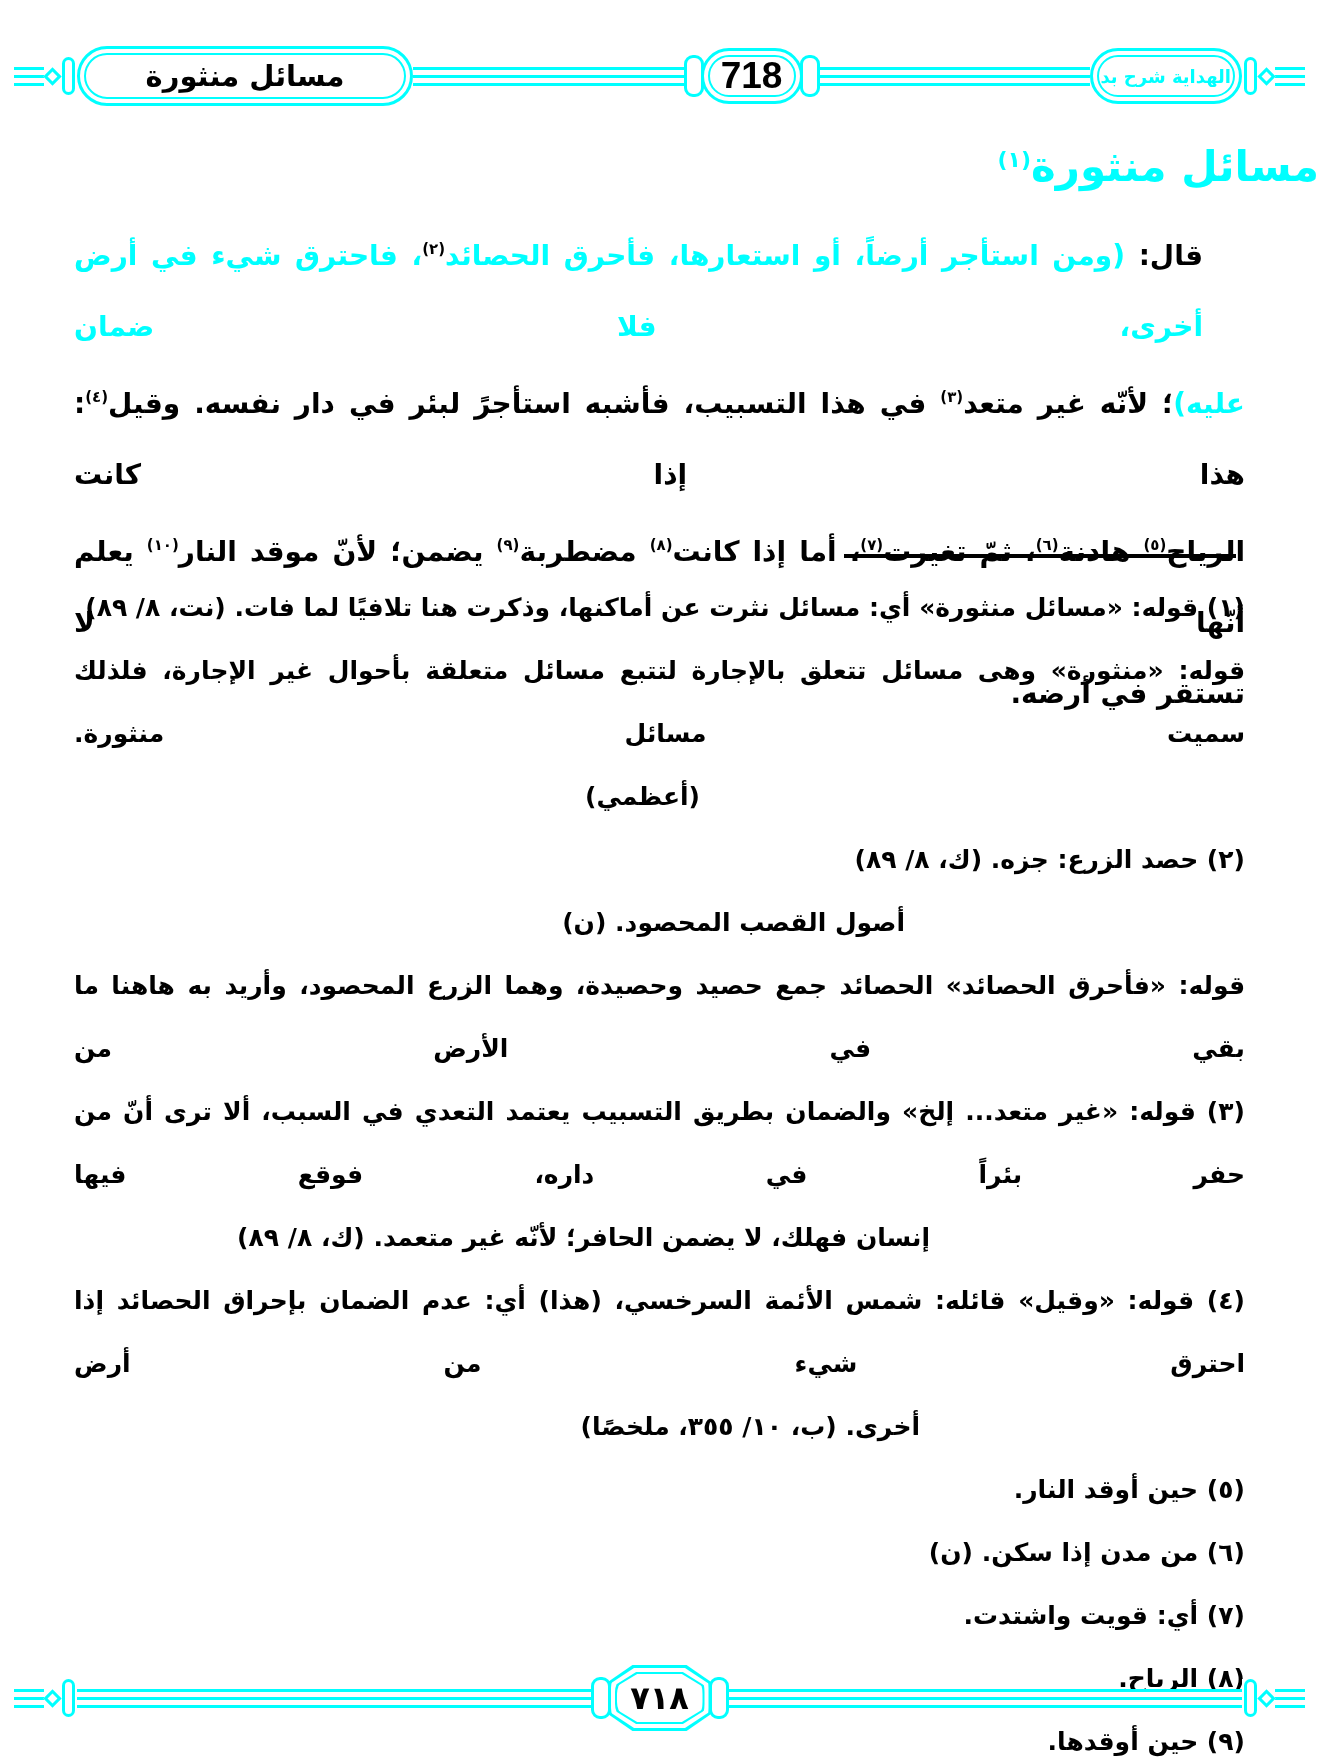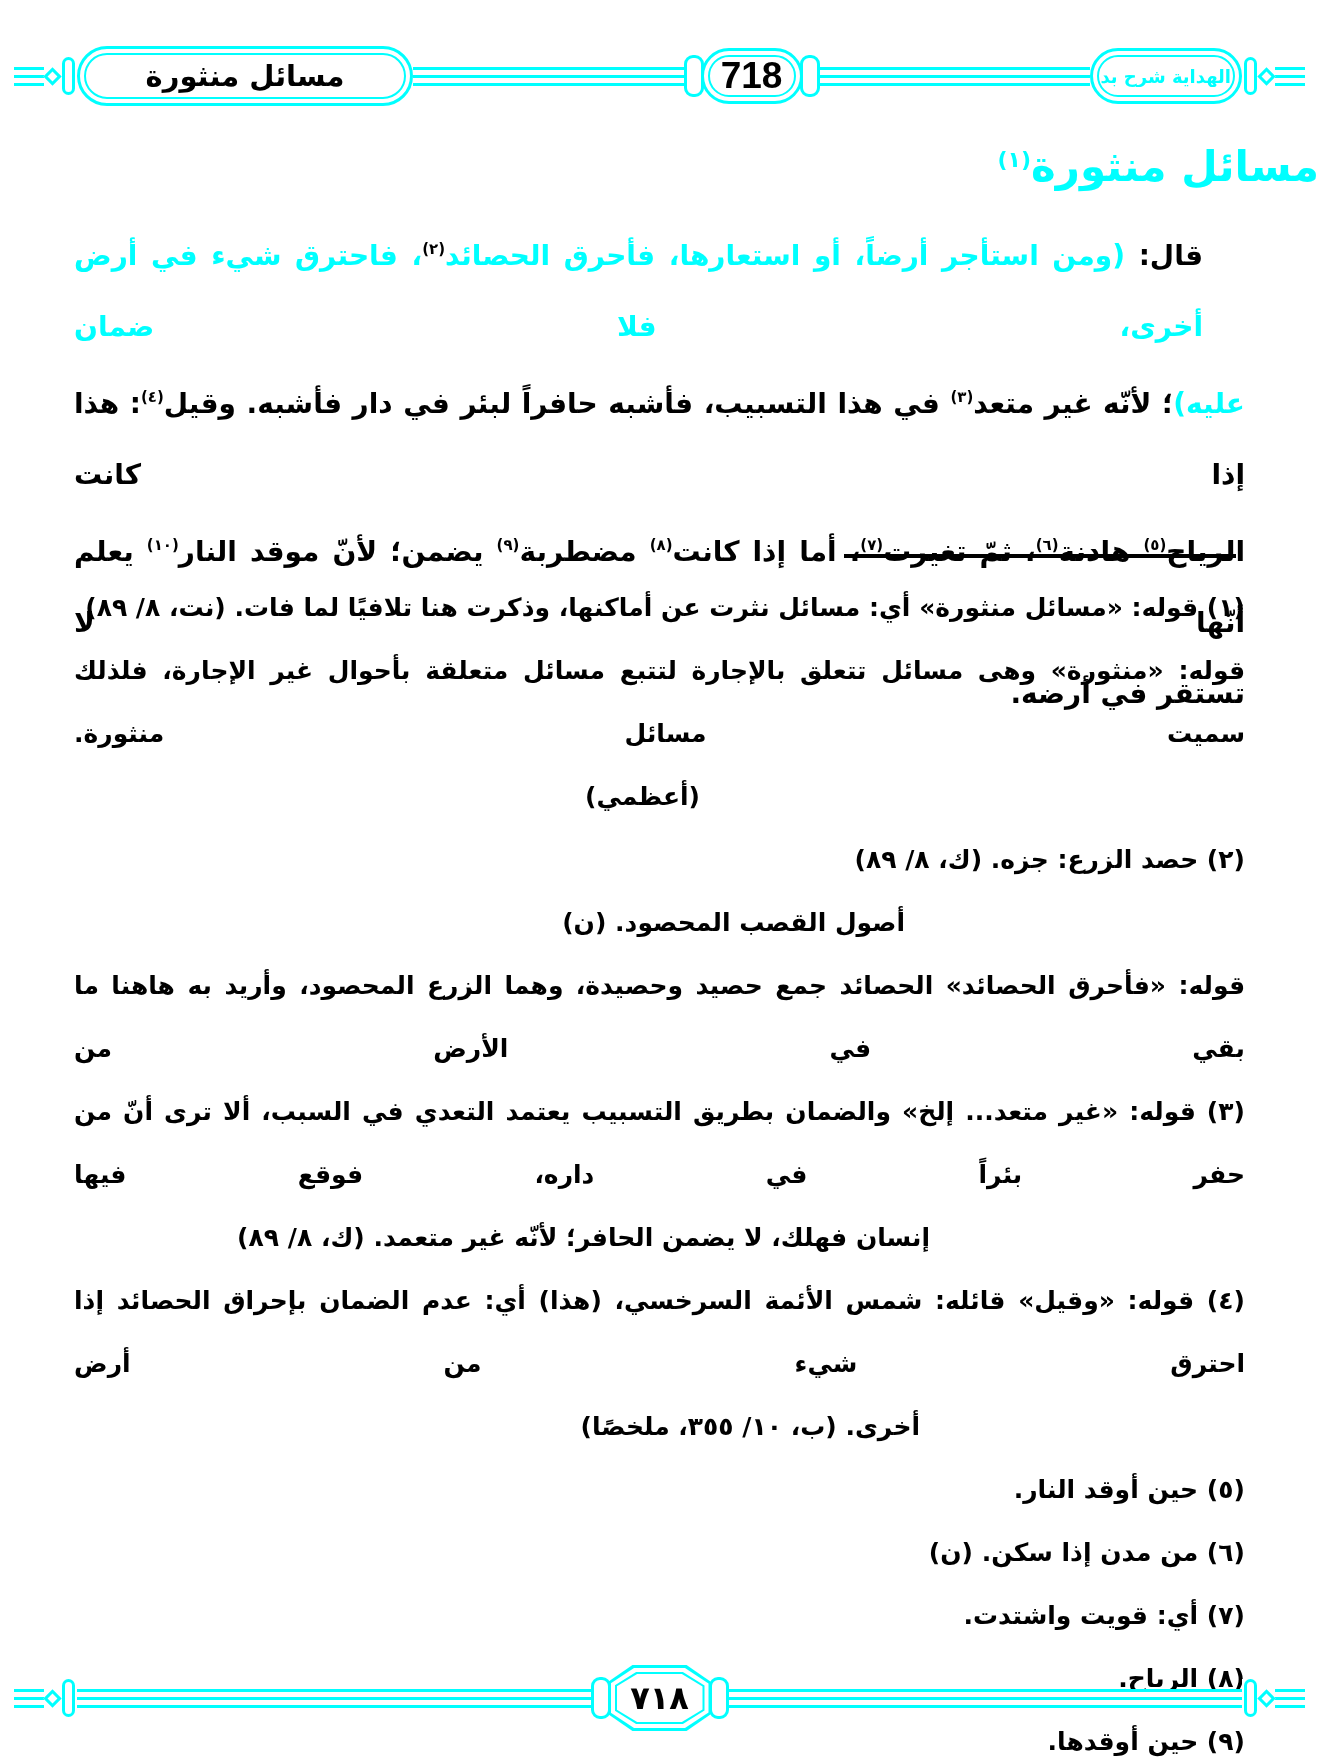--- a/index.html
+++ b/index.html
@@ -45,20 +45,21 @@
     border-radius:9px;background:#fff;margin:0 -3px;z-index:3;}
   .finial{flex:0 0 auto;display:flex;align-items:center;gap:3px;z-index:3;background:#fff;padding:0 2px;}
   .fin-diamond{width:13px;height:13px;border:3px solid var(--accent);transform:rotate(45deg);background:#fff;}
   .fin-bar{width:13px;height:38px;border:3px solid var(--accent);border-radius:8px;background:#fff;}
 
   
   .oct{flex:0 0 104px;height:66px;position:relative;z-index:2;}
   .oct .o1,.oct .o2,.oct .o3,.oct .o4{
     position:absolute;
     clip-path:polygon(24% 0,76% 0,100% 26%,100% 74%,76% 100%,24% 100%,0 74%,0 26%);
+    border-radius:20px;
   }
   .oct .o1{inset:0;background:var(--accent);}
   .oct .o2{inset:3px;background:#fff;}
   .oct .o3{inset:7px;background:var(--accent);}
   .oct .o4{inset:9px;background:#fff;display:flex;align-items:center;justify-content:center;}
   .footer-num{font-size:32px;font-weight:700;color:#000;}
 
   
   .doc-title{
     position:absolute;top:142px;left:0;right:0;text-align:right;
@@ -121,21 +122,21 @@
     </div>
     <div class="rail stub"></div>
   </div>
 
   <div class="doc-title">
     <span>مسائل منثورة</span><sup>(١)</sup>
   </div>
 
   <div class="body-block">
       <div class="tline just first-indent"><span class="k">قال: </span><span class="q">(ومن استأجر أرضاً، أو استعارها، فأحرق الحصائد</span><span class="sup">(٢)</span><span class="q">، فاحترق شيء في أرض أخرى، فلا ضمان</span></div>
-      <div class="tline just"><span class="q">عليه)</span><span class="k">؛ لأنّه غير متعد</span><span class="sup">(٣)</span><span class="k"> في هذا التسبيب، فأشبه حافراً لبئر في دار فأشبه. وقيل</span><span class="sup">(٤)</span><span class="k">: هذا إذا كانت</span></div>
+      <div class="tline just"><span class="q">عليه)</span><span class="k">؛ لأنّه غير متعد</span><span class="sup">(٣)</span><span class="k"> في هذا التسبيب، فأشبه استأجرً لبئر في دار نفسه. وقيل</span><span class="sup">(٤)</span><span class="k">: هذا إذا كانت</span></div>
       <div class="tline just"><span class="k">الرياح</span><span class="sup">(٥)</span><span class="k"> هادنة</span><span class="sup">(٦)</span><span class="k">، ثمّ تغيرت</span><span class="sup">(٧)</span><span class="k">، أما إذا كانت</span><span class="sup">(٨)</span><span class="k"> مضطربة</span><span class="sup">(٩)</span><span class="k"> يضمن؛ لأنّ موقد النار</span><span class="sup">(١٠)</span><span class="k"> يعلم أنّها لا</span></div>
       <div class="tline rgt"><span class="k">تستقر في أرضه.</span></div>
     </div>
 
   <div class="fn-separator"></div>
 
   <div class="fn-block">
       <div class="tline rgt"><span class="b">(١) قوله: «مسائل منثورة»</span><span class="k"> أي: مسائل نثرت عن أماكنها، وذكرت هنا تلافيًا لما فات. (نت، ٨/ ٨٩)</span></div>
       <div class="tline just"><span class="b">قوله: «منثورة»</span><span class="k"> وهى مسائل تتعلق بالإجارة لتتبع مسائل متعلقة بأحوال غير الإجارة، فلذلك سميت مسائل منثورة.</span></div>
       <div class="tline rgt" style="padding-right: 545px;"><span class="k">(أعظمي)</span></div>

